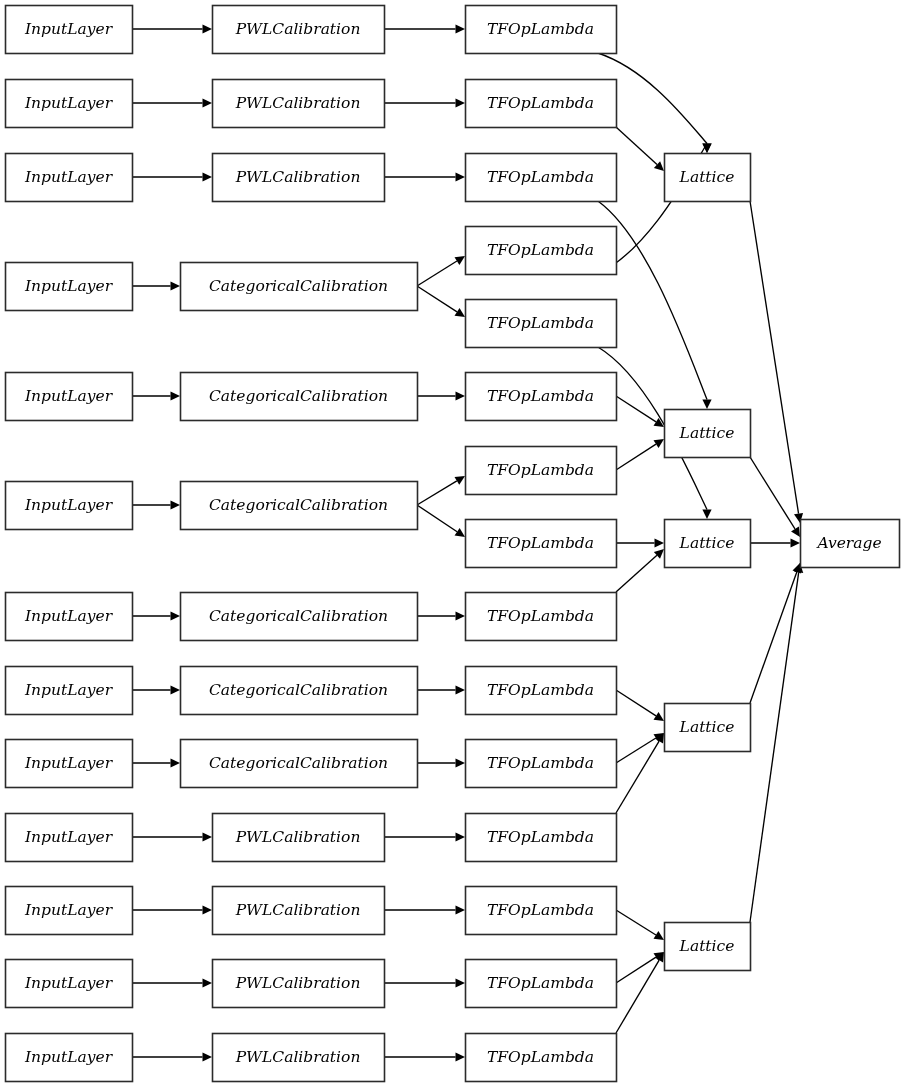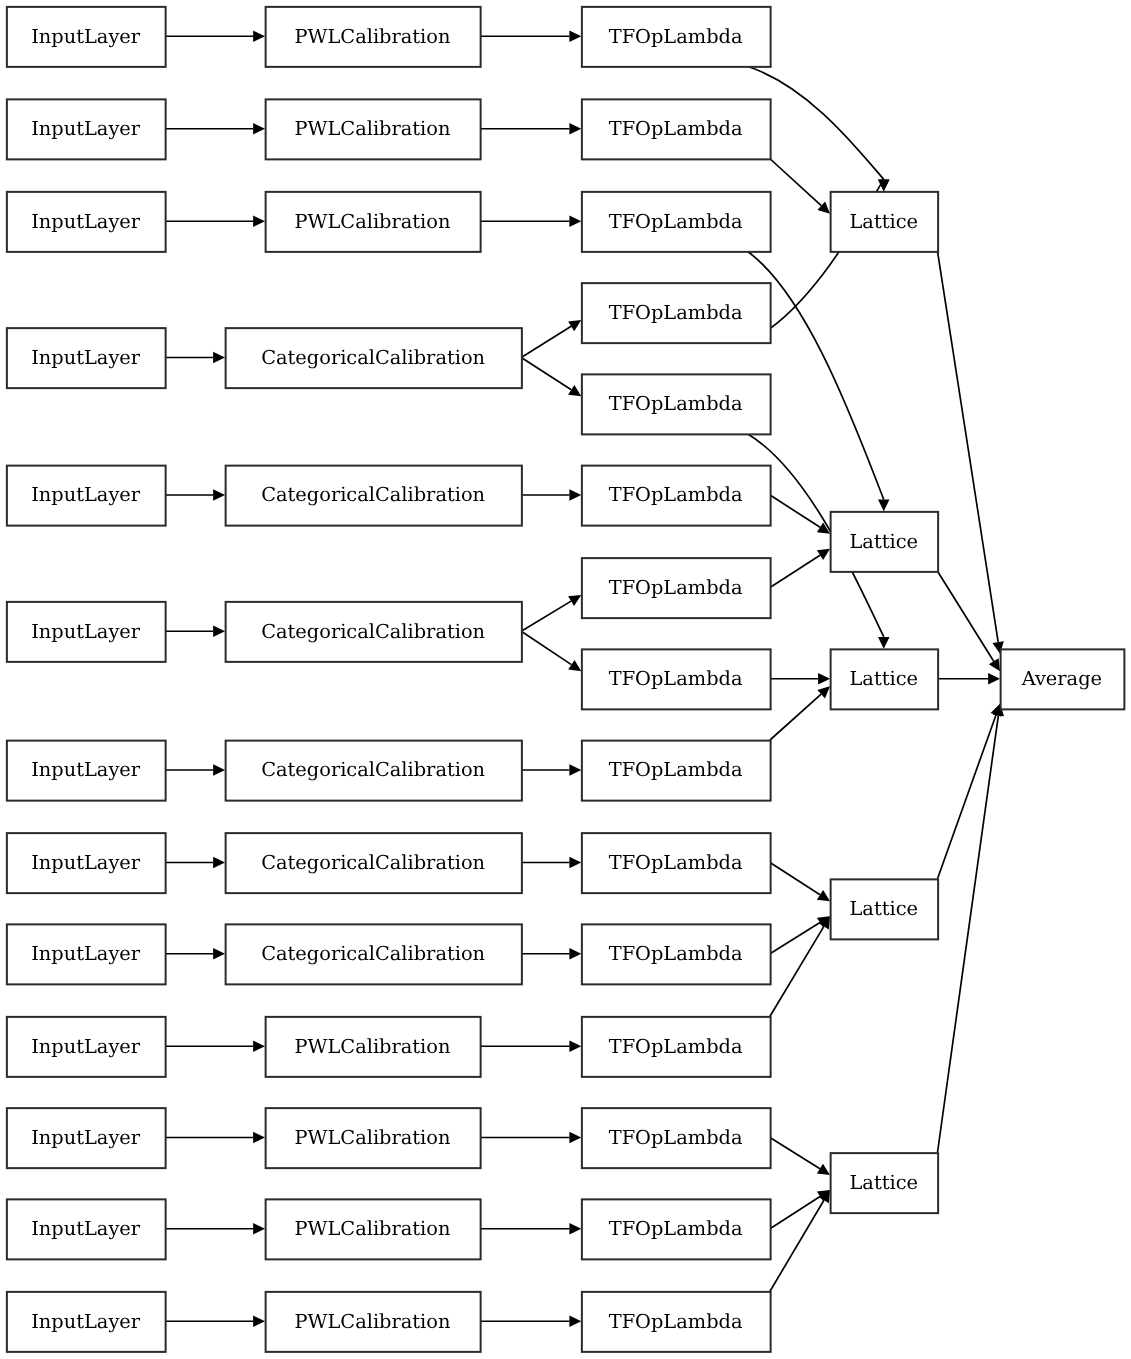--- a/index.html
+++ b/index.html
@@ -10,20 +10,21 @@
   body {
     width: 905px;
     height: 1087px;
     font-family: "DejaVu Serif", "Liberation Serif", serif;
     overflow: hidden;
   }
   #graph-root {
     position: relative;
     width: 905px;
     height: 1087px;
+    font-style: italic;
   }
   svg.graph-canvas {
     display: block;
     width: 905px;
     height: 1087px;
   }
   .node-box {
     fill: #ffffff;
     stroke: #2b2b2b;
     stroke-width: 1.6;

